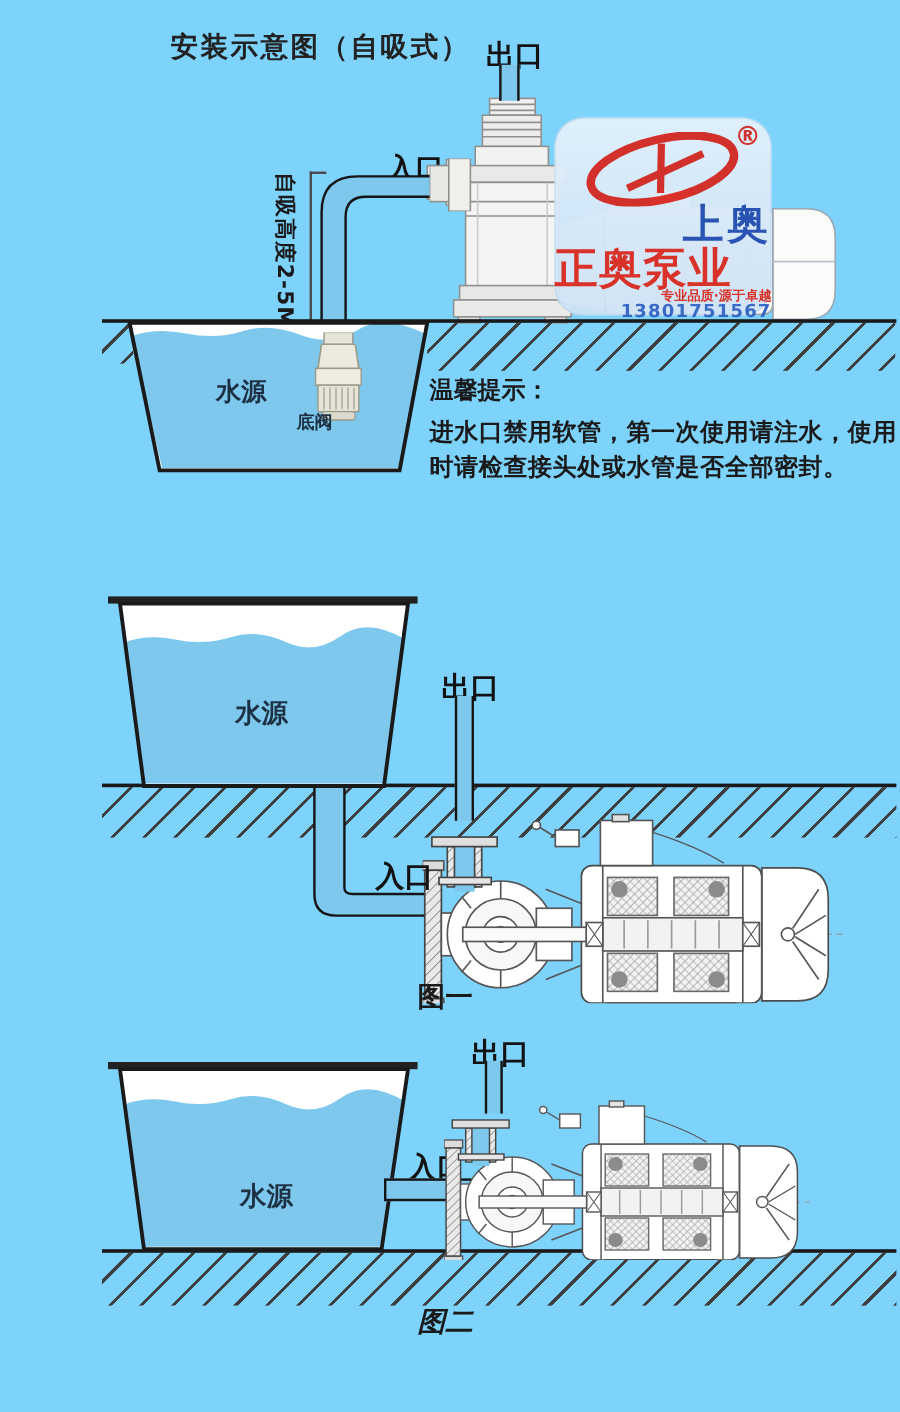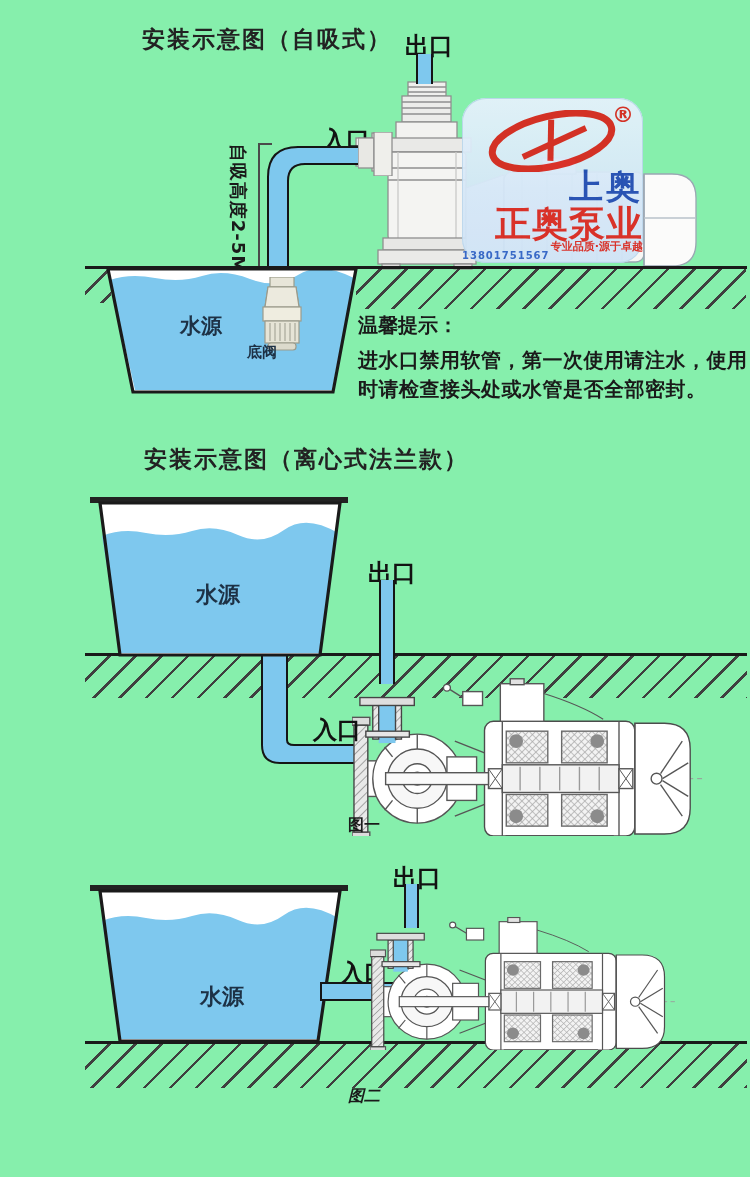--- a/index.html
+++ b/index.html
@@ -1,44 +1,44 @@
 <!DOCTYPE html>
 <html><head>
 <meta charset="utf-8">
 <style>
   html,body{margin:0;padding:0;background:#fff;}
-  .stage{position:relative;width:750px;height:1177px;background:#86efac;overflow:hidden;
+  .stage{position:relative;width:750px;height:1177px;background:#7dd3fc;overflow:hidden;
          font-family:"DejaVu Sans","Liberation Sans",sans-serif;color:#141414;}
   .abs{position:absolute;}
   .title{position:absolute;font-size:23px;font-weight:700;letter-spacing:2px;color:#222;white-space:nowrap;}
   .lbl{position:absolute;font-size:24px;font-weight:700;color:#121212;white-space:nowrap;}
   .wlbl{position:absolute;font-weight:700;color:#1d3145;white-space:nowrap;}
-  .cap{position:absolute;font-size:16px;font-weight:700;color:#1a1a1a;white-space:nowrap;}
+  .cap{position:absolute;font-size:23px;font-weight:700;color:#1a1a1a;white-space:nowrap;}
   .gline{position:absolute;height:3px;background:#1a1a1a;}
   .hatch{position:absolute;background:repeating-linear-gradient(135deg,transparent 0 16px,#3f3f3f 16px 18.5px);}
   .pipe-v{position:absolute;background:#7ec8ee;border-left:2px solid #151515;border-right:2px solid #151515;}
   .pipe-h{position:absolute;background:#7ec8ee;border:2px solid #151515;}
   .vtext{position:absolute;font-size:18px;font-weight:700;color:#1a1a1a;white-space:nowrap;
          transform:rotate(90deg);transform-origin:center center;letter-spacing:1px;width:132px;text-align:center;}
   .bracket{position:absolute;border-left:2px solid #4a4a4a;border-top:2px solid #4a4a4a;border-bottom:2px solid #4a4a4a;width:12px;}
   .notice{position:absolute;left:358px;top:312px;width:402px;}
   .notice .nh{font-size:20px;font-weight:700;color:#1a1a1a;margin:0 0 7px 0;}
   .notice .nb{font-size:20px;font-weight:700;color:#1a1a1a;line-height:29px;letter-spacing:0.5px;margin:0;}
   .logo{position:absolute;left:462px;top:98px;width:181px;height:165px;border-radius:24px;
         background:linear-gradient(180deg,#e6f2fc 0%,#d6e8f8 55%,#cfe3f6 100%);
         opacity:0.94;box-shadow:0 0 0 1px #bcd7ec inset;}
   .logo .reg{position:absolute;right:9px;top:4px;color:#d8261d;font-size:22px;font-weight:700;}
   .logo .b1{position:absolute;left:0;top:66px;width:100%;text-align:right;color:#1e4ab0;
             font-size:34px;font-weight:700;letter-spacing:3px;}
-  .logo .b2{position:absolute;left:0;top:102px;width:100%;text-align:right;color:#d8261d;
+  .logo .b2{position:absolute;left:0;top:102px;width:100%;text-align:left;color:#d8261d;
             font-size:36px;font-weight:800;letter-spacing:1px;}
   .logo .sl{position:absolute;left:0;top:141px;width:100%;text-align:right;color:#d8261d;
             font-size:11px;font-weight:700;}
-  .logo .ph{position:absolute;left:0;top:152px;width:100%;text-align:left;color:#2f62c5;
-            font-size:10px;font-weight:700;letter-spacing:1px;}
+  .logo .ph{position:absolute;left:0;top:152px;width:100%;text-align:right;color:#2f62c5;
+            font-size:15px;font-weight:700;letter-spacing:1px;}
   .footnote{position:absolute;left:140px;top:1118px;width:530px;text-align:center;
             font-size:18px;font-weight:700;color:#1a1a1a;}
   svg{display:block;}
 </style>
 </head>
 <body>
 
 <div class="stage">
 
   <svg width="0" height="0" class="abs" aria-hidden="true">
@@ -228,21 +228,20 @@
   </svg>
 
   <div class="wlbl" style="left:180px;top:312px;font-size:21px;">水源</div>
   <div class="wlbl" style="left:247px;top:343px;font-size:15px;">底阀</div>
 
   <div class="notice">
     <p class="nh">温馨提示：</p>
     <p class="nb">进水口禁用软管，第一次使用请注水，使用时请检查接头处或水管是否全部密封。</p>
   </div>
 
-  <div class="title" style="left:144px;top:444px;">安装示意图（离心式法兰款）</div>
 
   <div class="hatch" style="left:85px;top:656px;width:662px;height:42px;"></div>
 
   <svg class="abs" style="left:260px;top:653px;" width="110" height="115" viewBox="0 0 110 115">
     <path d="M2,0 L27,0 L27,87 Q27,92 34,92 L100,92 L100,110 L20,110 Q2,110 2,92 Z" fill="#7ec8ee" stroke="#151515" stroke-width="2"></path>
   </svg>
 
   <div class="gline" style="left:85px;top:653px;width:662px;"></div>
 
   <div class="lbl" style="left:368px;top:557px;">出口</div>

